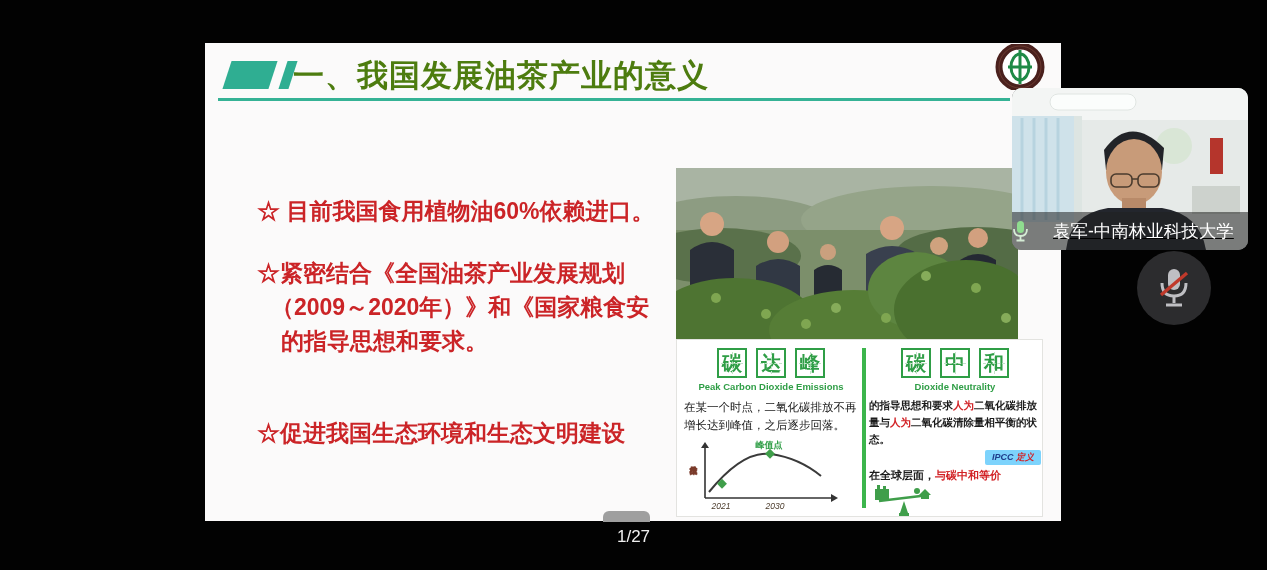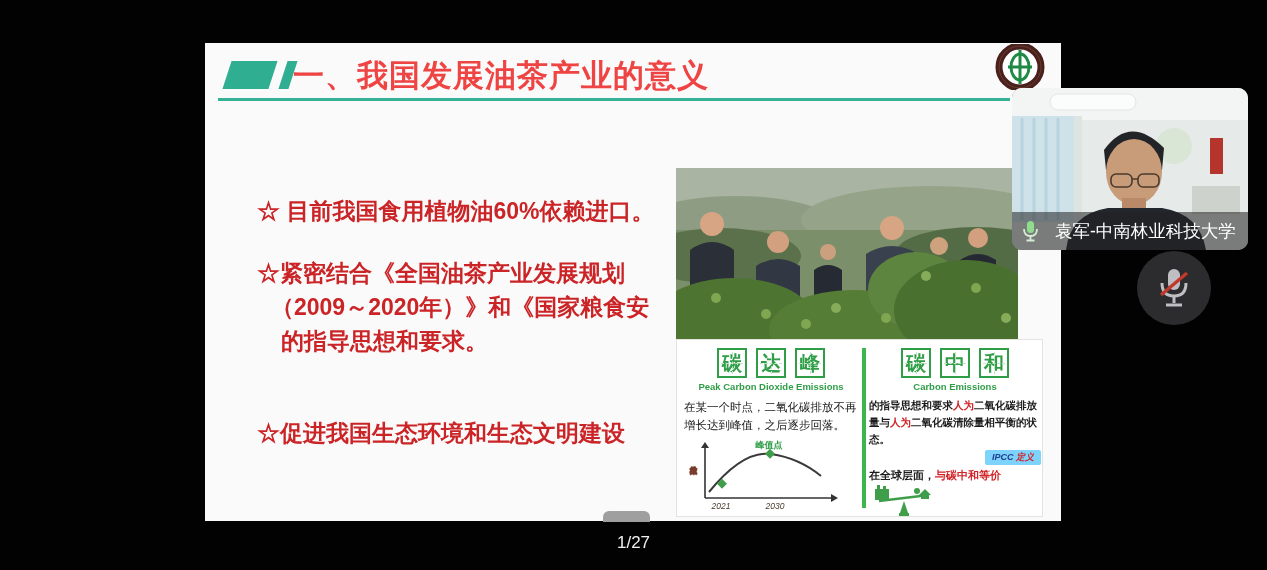--- a/index.html
+++ b/index.html
@@ -7,21 +7,21 @@
               font-family:"Liberation Sans", sans-serif; }
   .stage { position:absolute; left:0; top:0; width:1267px; height:570px; background:#020202; }
 
   
   .slide { position:absolute; left:205px; top:43px; width:856px; height:478px;
            background:#fbfafa; overflow:hidden; }
   .title-marker { position:absolute; left:22px; top:18px; height:30px; }
   .tm-big  { position:absolute; left:0; top:0; width:46px; height:28px; background:#2fae92; transform:skewX(-18deg); }
   .tm-sm   { position:absolute; left:56px; top:0; width:10px; height:28px; background:#2fae92; transform:skewX(-18deg); }
   .slide-title { position:absolute; left:88px; top:12px; font-size:31px; font-weight:bold;
-                 color:#ef4444; letter-spacing:1px; white-space:nowrap; }
+                 color:#4d7c0f; letter-spacing:1px; white-space:nowrap; }
   .title-underline { position:absolute; left:13px; top:55px; width:792px; height:3px; background:#35b295; }
   .school-logo { position:absolute; left:790px; top:1px; width:50px; height:46px; }
 
   .slide-subtitle { position:absolute; left:33px; top:64px; font-size:27px; font-weight:bold;
                     color:#e32222; white-space:nowrap; }
 
   .bullets { position:absolute; left:52px; top:148px; width:440px; color:#cb2427;
              font-size:23px; font-weight:bold; }
   .bullet { position:absolute; left:0; }
   .bullet .ln { display:block; line-height:34px; white-space:nowrap; }
@@ -59,29 +59,29 @@
   .ipcc-tag .en { color:#1f3e8c; } .ipcc-tag .cn { color:#d22226; }
   .netzero { margin-top:2px; font-size:10.5px; font-weight:bold; text-decoration:underline; }
   .global-line { margin-top:3px; font-size:11px; font-weight:bold; color:#1b1b1b; }
   .eq-row { display:flex; align-items:center; gap:14px; margin-top:2px; padding-left:4px; }
 
   
   .cam-tile { position:absolute; left:1012px; top:88px; width:236px; height:162px;
               border-radius:10px; overflow:hidden; background:#222; cursor:pointer; }
   .name-bar { position:absolute; left:0; right:0; bottom:0; height:38px;
               background:rgba(32,32,32,0.55); display:flex; align-items:center;
-              padding-left:10px; gap:16px; }
+              gap:24px;text-decoration:underline; }
   .name-text { color:#fff; font-size:17.5px; white-space:nowrap; }
   .mute-btn { position:absolute; left:1137px; top:251px; width:74px; height:74px;
               border-radius:50%; background:#2c2c2e; display:flex; align-items:center;
               justify-content:center; cursor:pointer; }
   .bottom-handle { position:absolute; left:603px; top:511px; width:47px; height:11px;
                    background:#9f9f9f; border-radius:6px 6px 0 0; }
   .page-indicator { position:absolute; left:0; top:527px; width:1267px; text-align:center;
-                    color:#efefef; font-size:17px;margin-top:6px; }
+                    color:#efefef; font-size:17px; }
 </style>
 </head>
 <body>
 
 <div class="stage">
 
   <div class="slide">
 
     <div class="title-marker">
       <div class="tm-big"></div>
@@ -178,21 +178,21 @@
       </svg>
 
       <div class="cdivider"></div>
 
       <div class="cpanel right">
         <div class="boxrow">
           <div class="cbox">碳</div>
           <div class="cbox">中</div>
           <div class="cbox">和</div>
         </div>
-        <div class="cap-en">Carbon Emissions</div>
+        <div class="cap-en">Dioxide Neutrality</div>
         <div class="cbody-r">
           <span>的指导思想和要求</span><span class="rd">人为</span><span>二氧化碳排放量与</span><span class="rd">人为</span><span>二氧化碳清除量相平衡的状态。</span>
         </div>
         <div class="ipcc-row">
           <span class="ipcc-tag"><span class="en">IPCC</span> <span class="cn">定义</span></span>
         </div>
         <div class="global-line">
           <span>在全球层面，</span><span class="rd">与碳中和等价</span>
         </div>
         <div class="eq-row">

